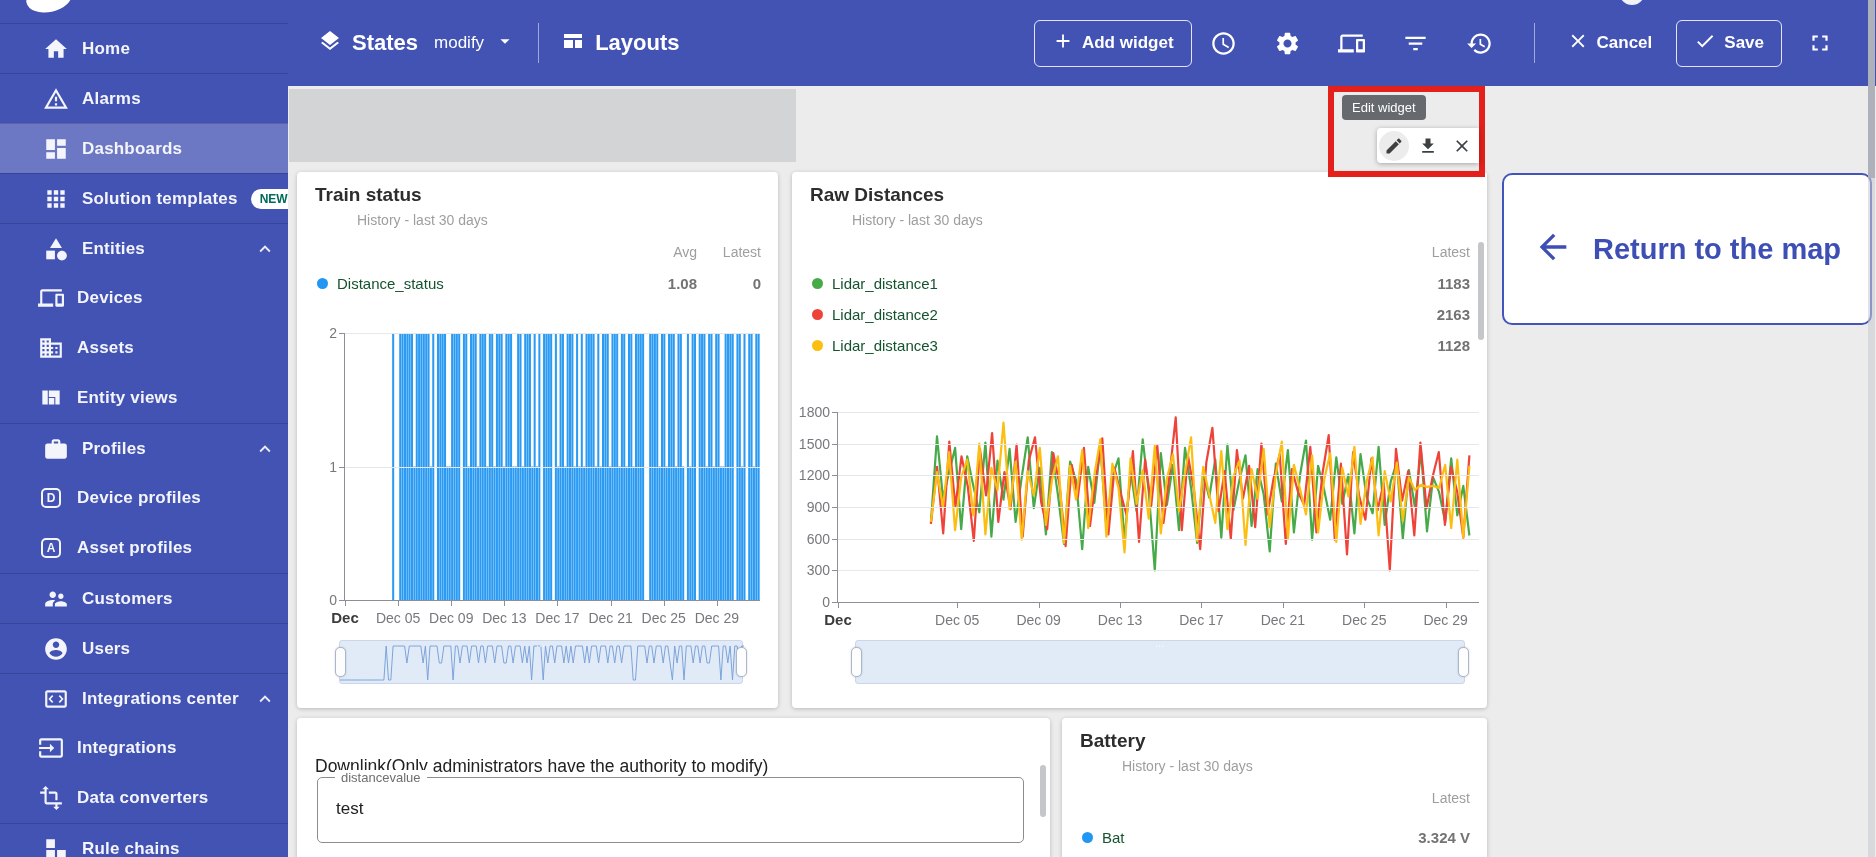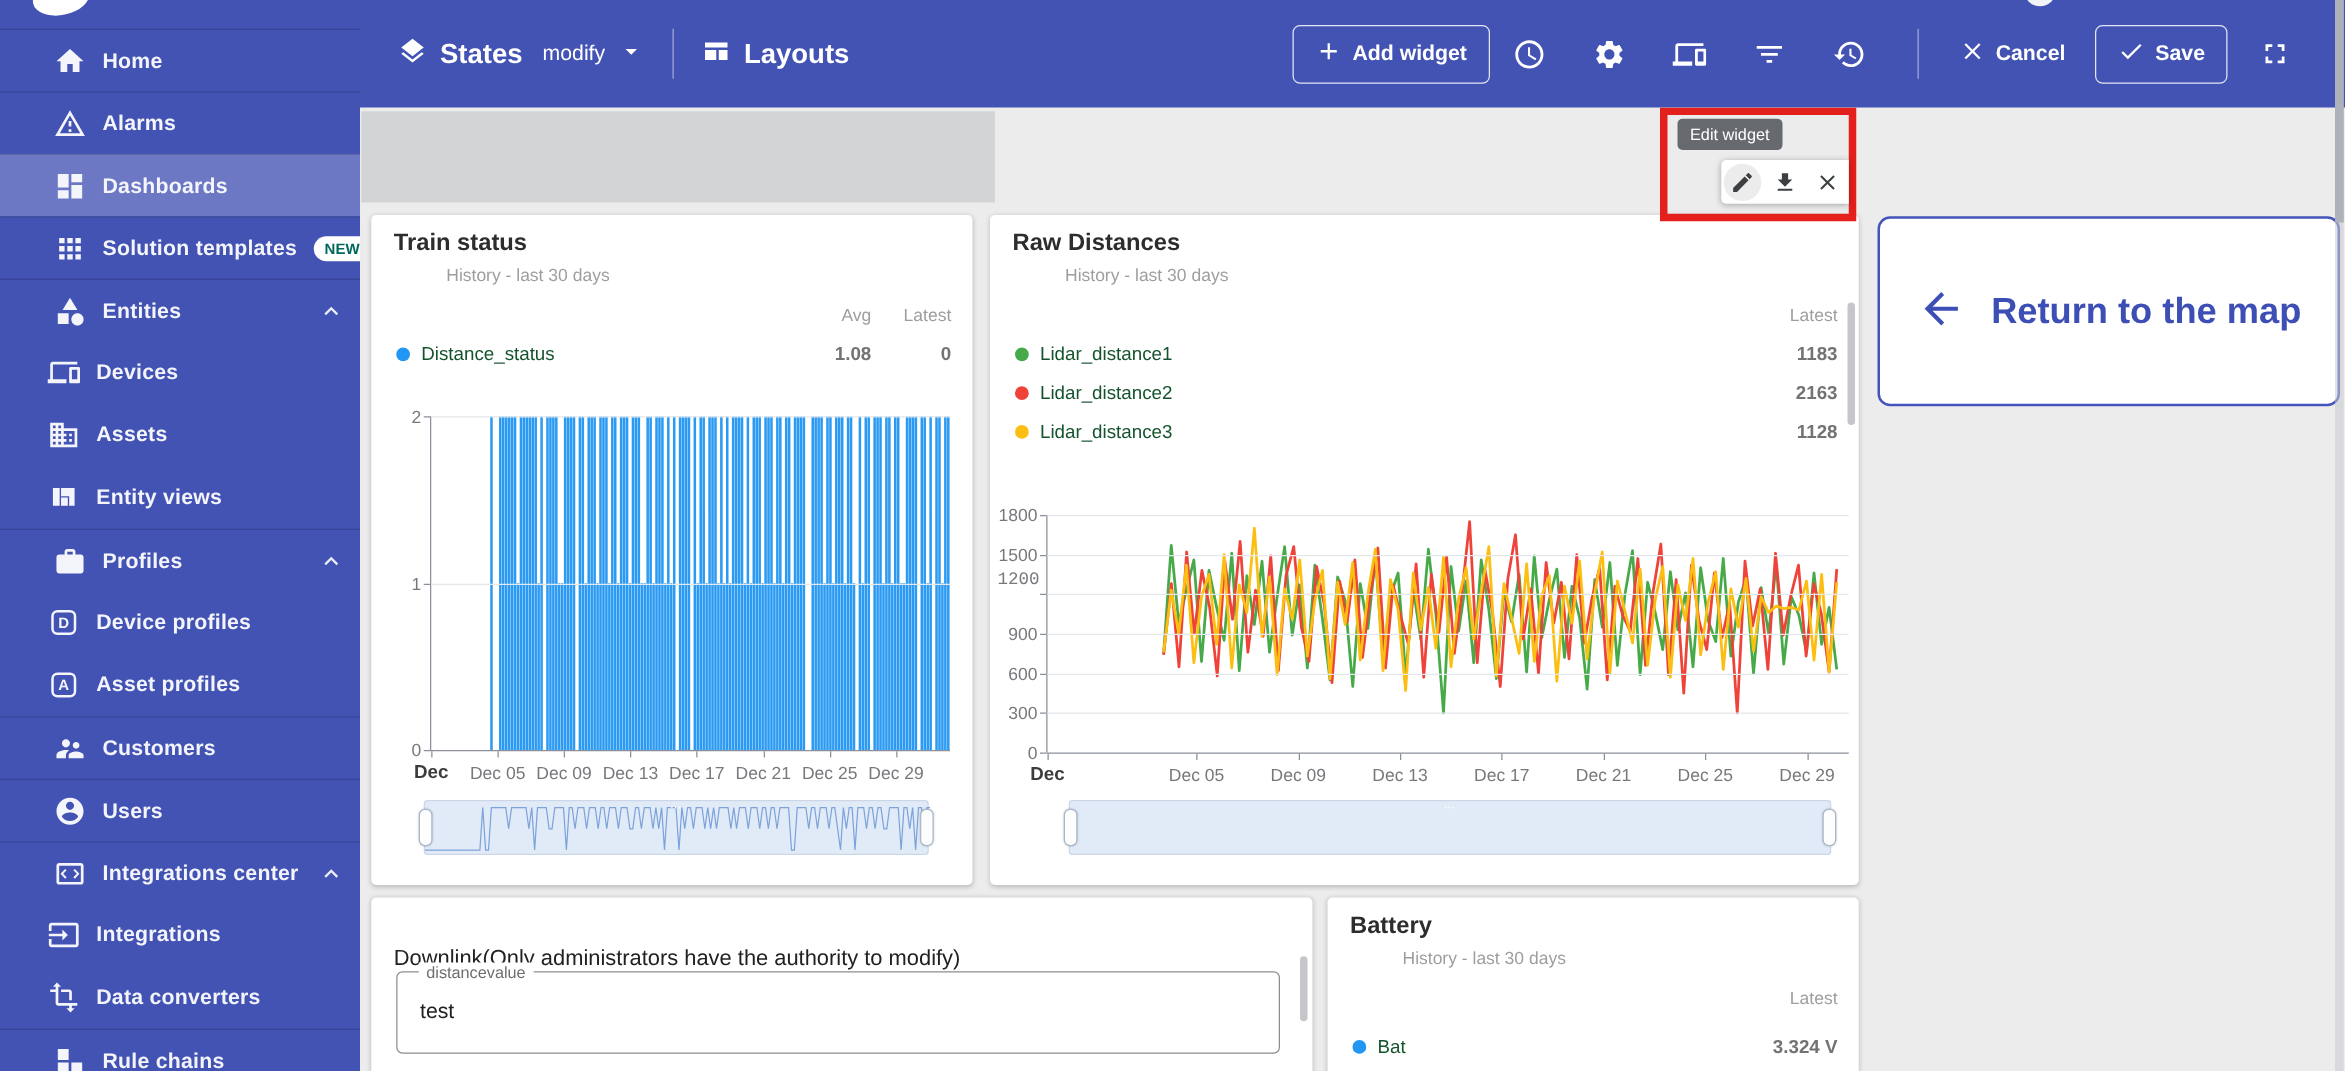--- a/index.html
+++ b/index.html
@@ -464,21 +464,21 @@
             <polyline points="92.9,111.9 99.1,54.9 105.2,121.4 111.3,29.6 117.4,95.0 123.5,44.3 129.7,73.9 135.8,128.8 141.9,36.9 148.0,83.4 154.1,21.1 160.3,109.8 166.4,60.2 172.5,97.1 178.6,32.7 184.7,124.6 190.8,48.6 197.0,25.3 203.1,89.7 209.2,117.2 215.3,41.2 221.4,71.8 227.6,134.1 233.7,52.8 239.8,85.5 245.9,35.9 252.0,114.0 258.1,64.4 264.3,26.4 270.4,122.4 276.5,55.9 282.6,81.3 288.7,103.4 294.9,39.1 301.0,129.8 307.1,47.5 313.2,93.9 319.3,33.8 325.5,110.8 331.6,62.3 337.7,5.3 343.8,118.2 349.9,43.3 356.0,78.1 362.2,137.2 368.3,50.7 374.4,15.8 380.5,99.2 386.6,59.1 392.8,126.7 398.9,38.0 405.0,86.6 411.1,53.8 417.2,115.1 423.4,31.7 429.5,102.4 435.6,66.5 441.7,42.2 447.8,131.9 453.9,57.0 460.1,80.2 466.2,92.9 472.3,34.8 478.4,120.3 484.5,61.2 490.7,23.2 496.8,127.7 502.9,51.7 509.0,142.5 515.1,40.1 521.2,84.4 527.4,107.7 533.5,46.4 539.6,98.2 545.7,70.7 551.8,158.3 558.0,36.9 564.1,88.7 570.2,59.1 576.3,123.5 582.4,30.6 588.6,96.1 594.7,64.4 600.8,40.1 606.9,112.9 613.0,54.9 619.1,79.2 625.3,125.6 631.4,43.3" fill="none" stroke="#ef4238" stroke-width="2.2" stroke-linejoin="round"></polyline>
             <polyline points="92.9,109.8 99.0,60.2 105.0,95.0 111.1,40.1 117.1,118.2 123.2,65.4 129.2,47.5 135.3,103.4 141.3,31.7 147.4,122.4 153.4,55.9 159.5,78.1 165.5,10.6 171.6,97.1 177.6,49.6 183.7,127.7 189.7,59.1 195.8,83.4 201.8,35.9 207.9,112.9 213.9,68.6 220.0,44.3 226.0,130.9 232.1,53.8 238.1,87.6 244.2,38.0 250.2,116.1 256.3,63.3 262.3,27.4 268.4,124.6 274.4,51.7 280.5,76.0 286.5,140.4 292.6,46.4 298.6,91.8 304.7,58.1 310.7,106.6 316.8,33.8 322.8,121.4 328.9,66.5 334.9,42.2 341.0,99.2 347.0,61.2 353.1,25.3 359.1,128.8 365.2,54.9 371.2,82.3 377.3,110.8 383.3,39.1 389.4,117.2 395.4,64.4 401.5,48.6 407.5,133.0 413.6,57.0 419.6,86.6 425.7,36.9 431.7,115.1 437.8,62.3 443.8,29.6 449.9,126.7 455.9,52.8 462.0,77.1 468.0,102.4 474.1,43.3 480.1,120.3 486.2,67.6 492.2,41.2 498.3,129.8 504.3,55.9 510.4,84.4 516.4,34.8 522.5,111.9 528.5,69.7 534.6,45.4 540.6,123.5 546.7,59.1 552.7,89.7 558.8,50.7 564.8,108.7 570.9,65.4 576.9,78.1 583.0,72.8 589.0,74.9 595.1,73.9 601.1,76.0 607.2,52.8 613.2,116.1 619.3,47.5 625.3,125.6 631.4,53.8" fill="none" stroke="#fcbe11" stroke-width="2.2" stroke-linejoin="round"></polyline>
           </svg>
       <div class="gridline" style="top: 0px;"></div>
           <span class="ytick" style="top: 0px;">1800</span>
           <div class="ytickmark" style="top: 0px;"></div>
           <div class="gridline" style="top: 31.6667px;"></div>
           <span class="ytick" style="top: 31.6667px;">1500</span>
           <div class="ytickmark" style="top: 31.6667px;"></div>
           <div class="gridline" style="top: 63.3333px;"></div>
-          <span class="ytick" style="top: 52px; font-family: Liberation Mono, monospace;">1200</span>
+          <span class="ytick" style="top: 63px;">1200</span>
           <div class="ytickmark" style="top: 63.3333px;"></div>
           <div class="gridline" style="top: 95px;"></div>
           <span class="ytick" style="top: 95px;">900</span>
           <div class="ytickmark" style="top: 95px;"></div>
           <div class="gridline" style="top: 126.667px;"></div>
           <span class="ytick" style="top: 126.667px;">600</span>
           <div class="ytickmark" style="top: 126.667px;"></div>
           <div class="gridline" style="top: 158.333px;"></div>
           <span class="ytick" style="top: 158.333px;">300</span>
           <div class="ytickmark" style="top: 158.333px;"></div>

